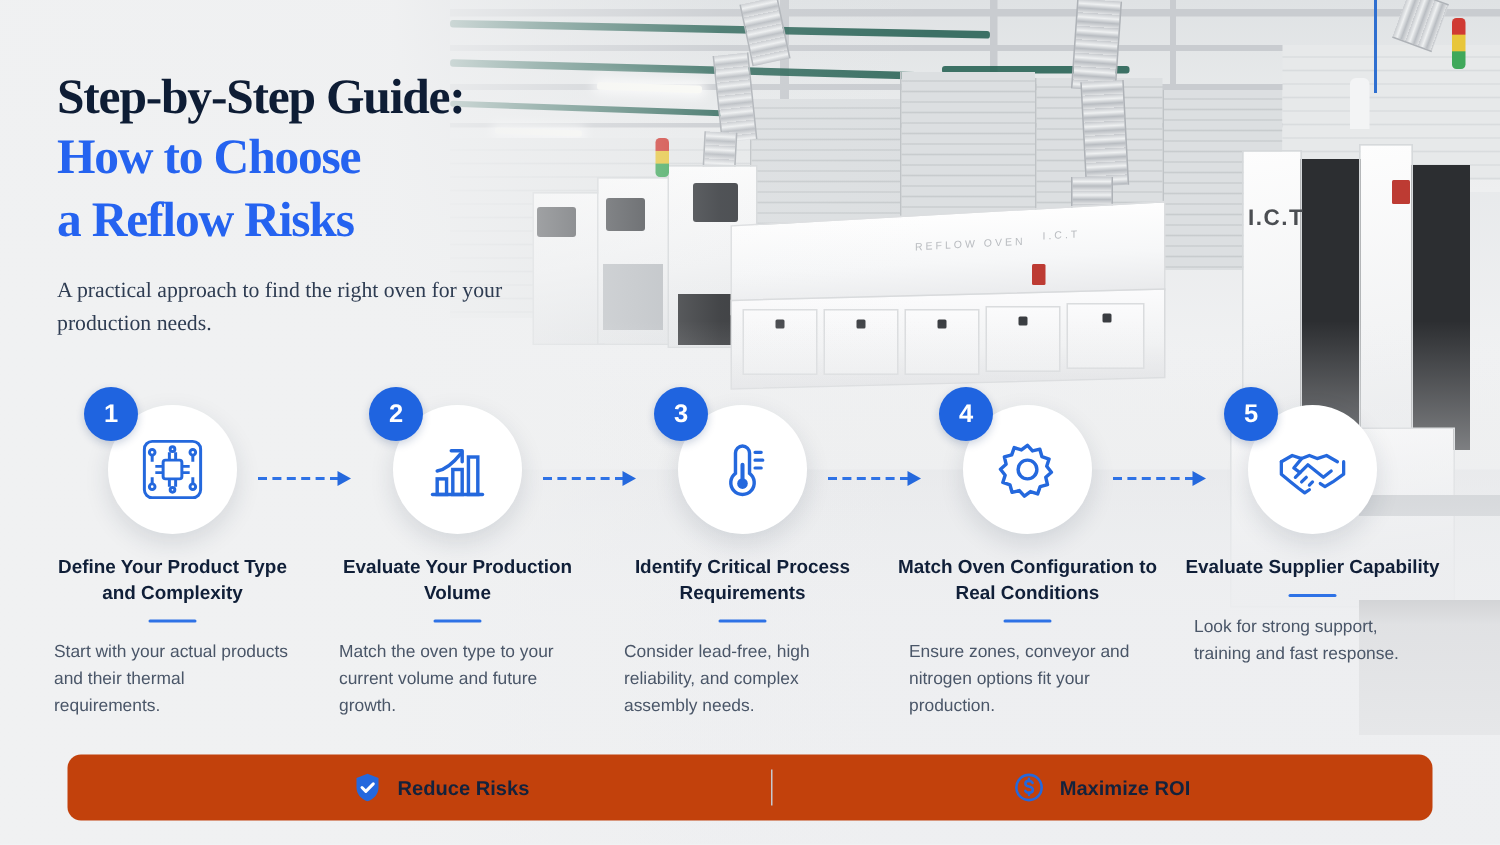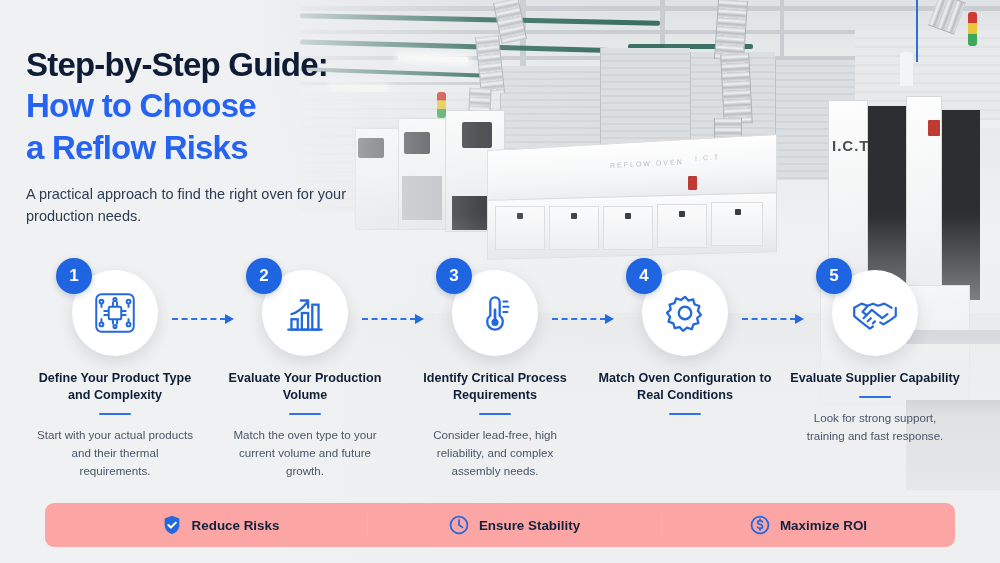--- a/index.html
+++ b/index.html
@@ -96,21 +96,21 @@
   .monitor { position: absolute; background: #3a3d41; border-radius: 2px; }
   
   .haze {
     position: absolute; inset: 0;
     background:
       linear-gradient(90deg, rgba(240,241,242,.99) 0%, rgba(240,241,242,.97) 26%, rgba(240,241,242,.55) 36%, rgba(240,241,242,.12) 48%, rgba(240,241,242,0) 62%),
       linear-gradient(180deg, rgba(240,241,242,0) 38%, rgba(238,239,241,.55) 58%, rgba(238,239,241,.93) 74%, rgba(238,239,241,.99) 100%);
   }
 
   
-  .header { position: absolute; left: 26px; top: 46px; width: 440px; }
+  .header { position: absolute; left: 38px; top: 46px; width: 440px; font-family: Liberation Serif, serif; }
   .title-dark {
     font-size: 33px; font-weight: 700; color: #0e1d35;
     letter-spacing: -0.8px; line-height: 1.18;
   }
   .title-blue {
     font-size: 33px; font-weight: 700; color: #2563f0;
     letter-spacing: -0.8px; line-height: 1.27;
   }
   .subtitle {
     margin-top: 14px; font-size: 14.5px; color: #2e3c52;
@@ -137,39 +137,39 @@
     display: flex; align-items: center; justify-content: center;
     z-index: 3; box-shadow: 0 2px 6px rgba(20,50,110,.22);
   }
   .step-title {
     margin-top: 14px; font-size: 12.6px; font-weight: 700; color: #101f38;
     text-align: center; line-height: 1.34; padding: 0 8px;
   }
   .step-rule { margin-top: 9px; width: 32px; height: 2.5px; background: #2e72e6; border-radius: 2px; }
   .step-desc {
     margin-top: 11px; font-size: 11.6px; color: #4a5668;
-    text-align: center; line-height: 1.55; padding: 0 16px;
+    text-align: left; line-height: 1.55; padding: 0 16px;
   }
   .connector {
     position: absolute; top: 43px; width: 62px; height: 12px;
     display: flex; align-items: center;
   }
   .conn-line {
     flex: 1; height: 0; border-top: 2px dashed #2e72e6;
   }
   .conn-head {
     width: 0; height: 0; margin-left: -1px;
     border-top: 5px solid transparent; border-bottom: 5px solid transparent;
     border-left: 9px solid #2468dd;
   }
 
   
   .benefits {
     position: absolute; left: 45px; top: 503px; width: 910px; height: 44px;
-    background: #fca5a5; border-radius: 9px;
+    background: #c2410c; border-radius: 9px;
     display: flex; align-items: center; padding-left: 28px;
   }
   .benefit {
     flex: 1; display: flex; align-items: center; justify-content: center; gap: 9px;
     position: relative; height: 100%;
   }
   .benefit + .benefit::before {
     content: ""; position: absolute; left: 0; top: 10px;
     width: 1px; height: 24px; background: #c5c9cf;
   }
@@ -347,20 +347,21 @@
         <div class="badge">4</div>
         <div class="circle">
           <svg width="50" height="50" viewBox="0 0 48 48" fill="none" stroke="#2468dd" stroke-width="2.2">
             <path d="M24 8.5l3.2 3.6 4.7-1.1 1.3 4.7 4.6 1.6-1.5 4.6 3 3.9-3.6 3.2 1.1 4.7-4.7 1.3-1.6 4.6-4.6-1.5-3.9 3-3.2-3.6-4.7 1.1-1.3-4.7-4.6-1.6 1.5-4.6-3-3.9 3.6-3.2-1.1-4.7 4.7-1.3 1.6-4.6 4.6 1.5z" stroke-linejoin="round"></path>
             <circle cx="24" cy="24" r="6"></circle>
           </svg>
         </div>
       </div>
       <div class="step-title">Match Oven Configuration to Real Conditions</div>
       <div class="step-rule"></div>
+      <div class="step-desc">Ensure zones, conveyor and nitrogen options fit your production.</div>
       <div class="connector" style="left:152px;">
         <div class="conn-line"></div>
           <div class="conn-head"></div>
       </div>
     </div>
 
     <div class="step">
       <div class="step-icon-wrap">
         <div class="badge">5</div>
         <div class="circle">
@@ -383,27 +384,20 @@
 
     <div class="benefit">
       <svg class="b-icon" viewBox="0 0 24 24">
         <path d="M12 2l8 3v7c0 5-3.5 8.6-8 10-4.5-1.4-8-5-8-10V5l8-3z" fill="#2468dd"></path>
         <path d="M8 12l2.8 2.8L16.2 9.4" fill="none" stroke="#ffffff" stroke-width="2.2" stroke-linecap="round" stroke-linejoin="round"></path>
       </svg>
       <span class="benefit-label">Reduce Risks</span>
     </div>
 
 
-    <div class="benefit">
-      <svg class="b-icon" viewBox="0 0 24 24" fill="none" stroke="#2468dd" stroke-width="1.9">
-        <circle cx="12" cy="12" r="9.2"></circle>
-        <path d="M12 6.5V12l3.8 2.6" stroke-linecap="round" stroke-linejoin="round"></path>
-      </svg>
-      <span class="benefit-label">Ensure Stability</span>
-    </div>
 
     <div class="benefit">
       <svg class="b-icon" viewBox="0 0 24 24" fill="none" stroke="#2468dd" stroke-width="1.9">
         <circle cx="12" cy="12" r="9.2"></circle>
         <path d="M14.6 8.6c-.5-.9-1.5-1.4-2.6-1.4-1.5 0-2.6.8-2.6 2s1 1.7 2.6 2.1c1.6.4 2.8 1 2.8 2.3 0 1.3-1.2 2.2-2.8 2.2-1.2 0-2.2-.5-2.7-1.4" stroke-linecap="round"></path>
         <path d="M12 5.6v1.6M12 15.8v1.6" stroke-linecap="round"></path>
       </svg>
       <span class="benefit-label">Maximize ROI</span>
     </div>
   </div>

